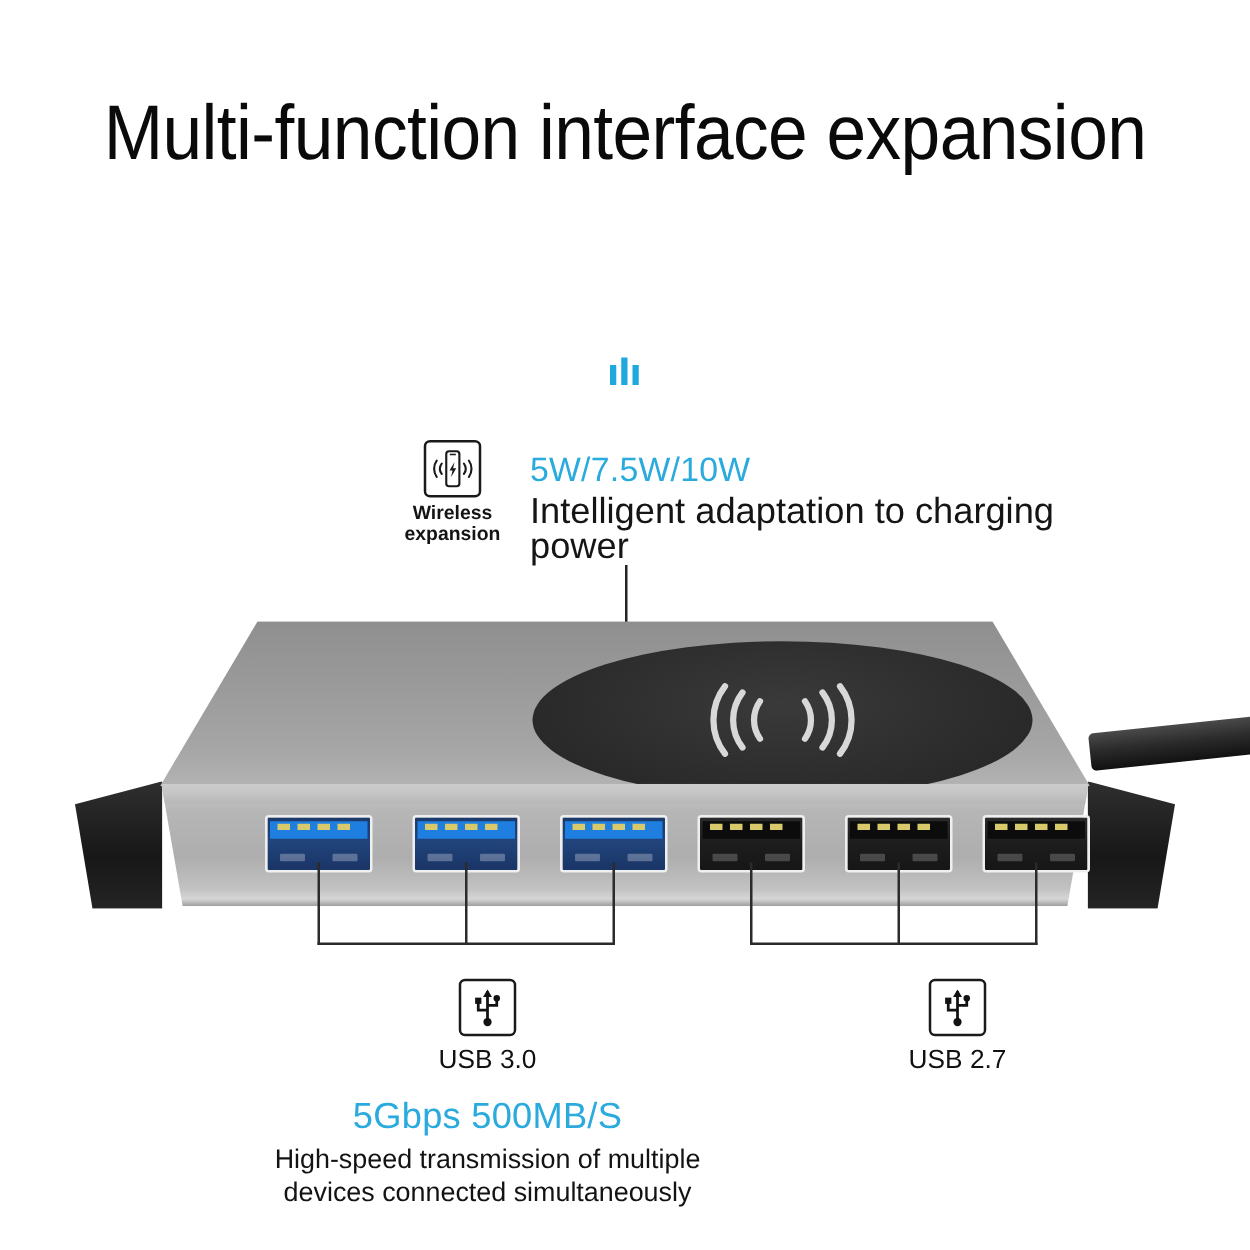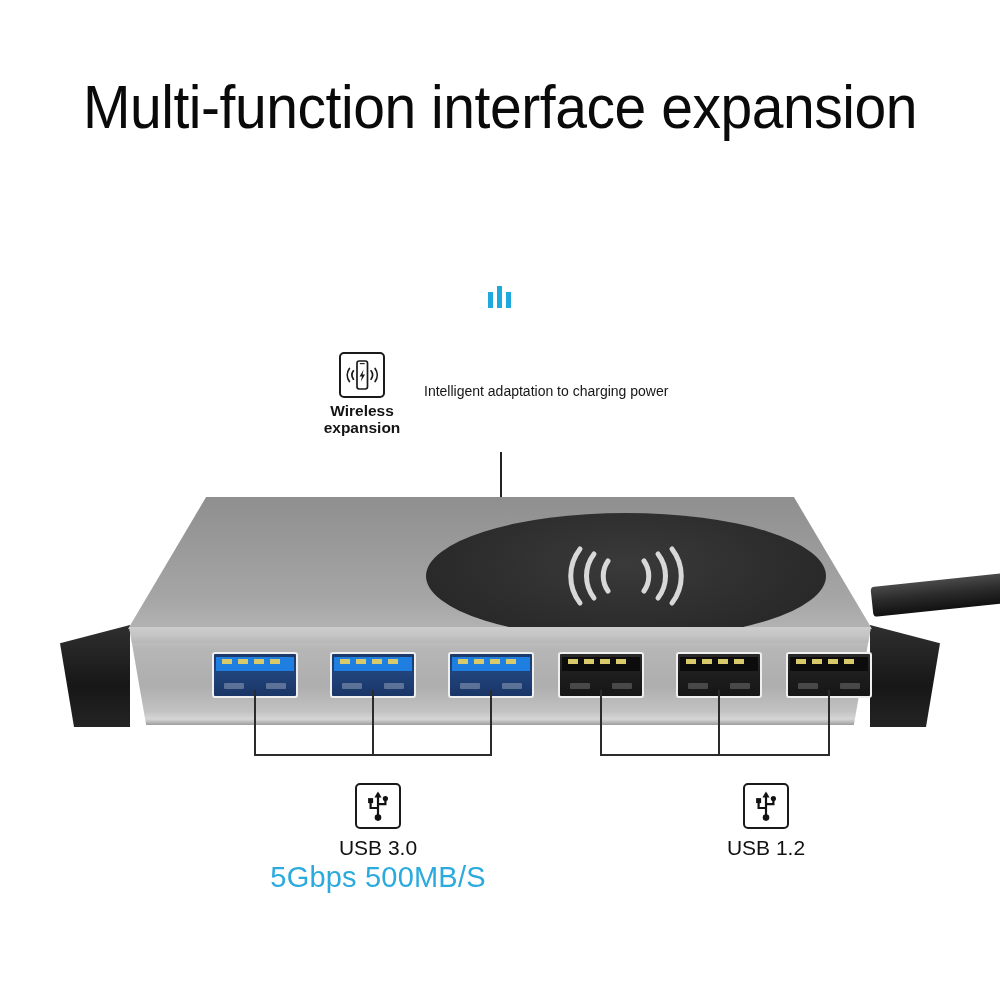--- a/index.html
+++ b/index.html
@@ -92,23 +92,23 @@
     width: 460px;
   }
   .spec-blue {
     color: #2aaadd;
     font-size: 27px;
     line-height: 32px;
     letter-spacing: 0.2px;
   }
   .spec-desc {
     color: #151515;
-    font-size: 14px;
+    font-size: 29px;
     line-height: 28px;
-    margin-top: 17px;
+    margin-top: 3px;
   }
 
   
   #wireless-leader {
     position: absolute;
     left: 500px;
     top: 452px;
     width: 2px;
     height: 116px;
     background: #232323;
@@ -271,31 +271,31 @@
     text-align: center;
   }
   .usb-callout .icon-caption {
     margin-top: 6px;
     font-size: 21px;
     line-height: 25px;
     color: #111;
   }
   .usb-callout .spec-blue {
     display: block;
-    margin-top: 0;
+    margin-top: 16px;
     font-size: 29px;
     line-height: 34px;
   }
   .usb-callout .spec-desc {
     font-size: 21.5px;
     line-height: 27px;
     margin-top: 4px;
     color: #131313;
   }
-  #usb3-callout { left: 148px; top: 783px; width: 460px; }
+  #usb3-callout { left: 160px; top: 783px; width: 460px; }
   #usb2-callout { left: 596px; top: 783px; width: 340px; }
 </style>
 </head>
 <body>
 
 <div id="page-title">Multi-function interface expansion</div>
 
 <div id="blue-ticks">
   <i></i>
   <i></i>
@@ -320,20 +320,21 @@
         <path d="M32.1 10.4 A 11.4 11.4 0 0 1 32.1 23.6" fill="none" stroke="#1a1a1a" stroke-width="1.7" stroke-linecap="round"></path>
       </svg>
     </div>
     <div class="icon-caption">
       <span>Wireless</span><br>
       <span>expansion</span>
     </div>
   </div>
 
   <div id="wireless-text-block">
+    <div class="spec-blue">5W/7.5W/10W</div>
     <div class="spec-desc">Intelligent adaptation to charging power</div>
   </div>
 
 </div>
 
 <div id="wireless-leader"></div>
 
 <div id="device">
 
   <div class="end-cap" id="end-cap-left"></div>
@@ -457,28 +458,32 @@
       <path d="M15 2.5 L11.4 8.5 L18.6 8.5 Z" fill="#121212"></path>
       <circle cx="15" cy="28.6" r="3.3" fill="#121212"></circle>
       <path d="M15 19 L7.6 19 L7.6 13.4" stroke="#121212" stroke-width="2.2" fill="none"></path>
       <rect x="5.1" y="9.1" width="5" height="5" fill="#121212"></rect>
       <path d="M15 15.2 L22.4 15.2 L22.4 11.4" stroke="#121212" stroke-width="2.2" fill="none"></path>
       <circle cx="22.4" cy="9.6" r="2.6" fill="#121212"></circle>
     </svg>
   </div>
   <div class="icon-caption">USB 3.0</div>
   <span class="spec-blue">5Gbps  500MB/S</span>
+  <div class="spec-desc">
+    <span>High-speed transmission of multiple</span><br>
+    <span>devices connected simultaneously</span>
+  </div>
 </div>
 
 <div class="usb-callout" id="usb2-callout">
   <div class="icon-frame">
     <svg width="30" height="34" viewBox="0 0 30 34" aria-hidden="true">
       <path d="M15 4 L15 27" stroke="#121212" stroke-width="2.2" fill="none"></path>
       <path d="M15 2.5 L11.4 8.5 L18.6 8.5 Z" fill="#121212"></path>
       <circle cx="15" cy="28.6" r="3.3" fill="#121212"></circle>
       <path d="M15 19 L7.6 19 L7.6 13.4" stroke="#121212" stroke-width="2.2" fill="none"></path>
       <rect x="5.1" y="9.1" width="5" height="5" fill="#121212"></rect>
       <path d="M15 15.2 L22.4 15.2 L22.4 11.4" stroke="#121212" stroke-width="2.2" fill="none"></path>
       <circle cx="22.4" cy="9.6" r="2.6" fill="#121212"></circle>
     </svg>
   </div>
-  <div class="icon-caption">USB 1.2</div>
+  <div class="icon-caption">USB 2.7</div>
 </div>
 
 </body></html>

